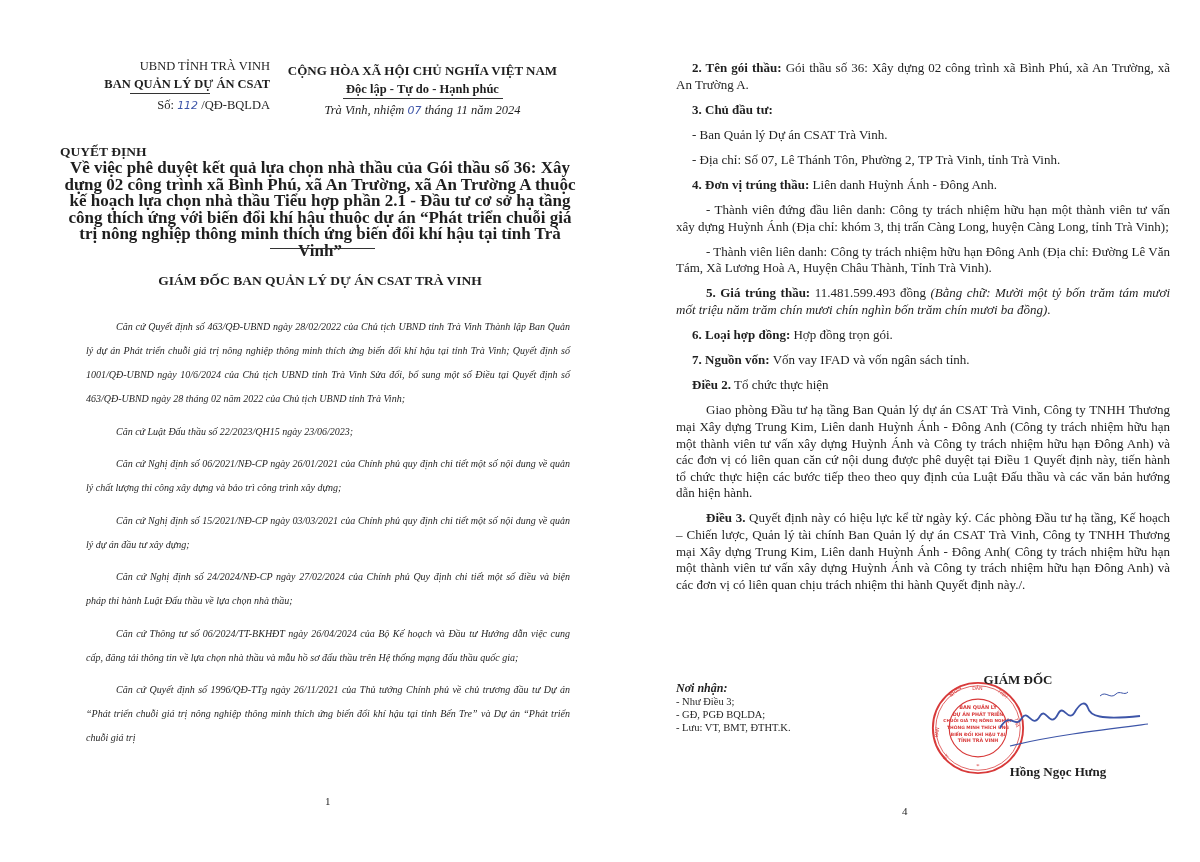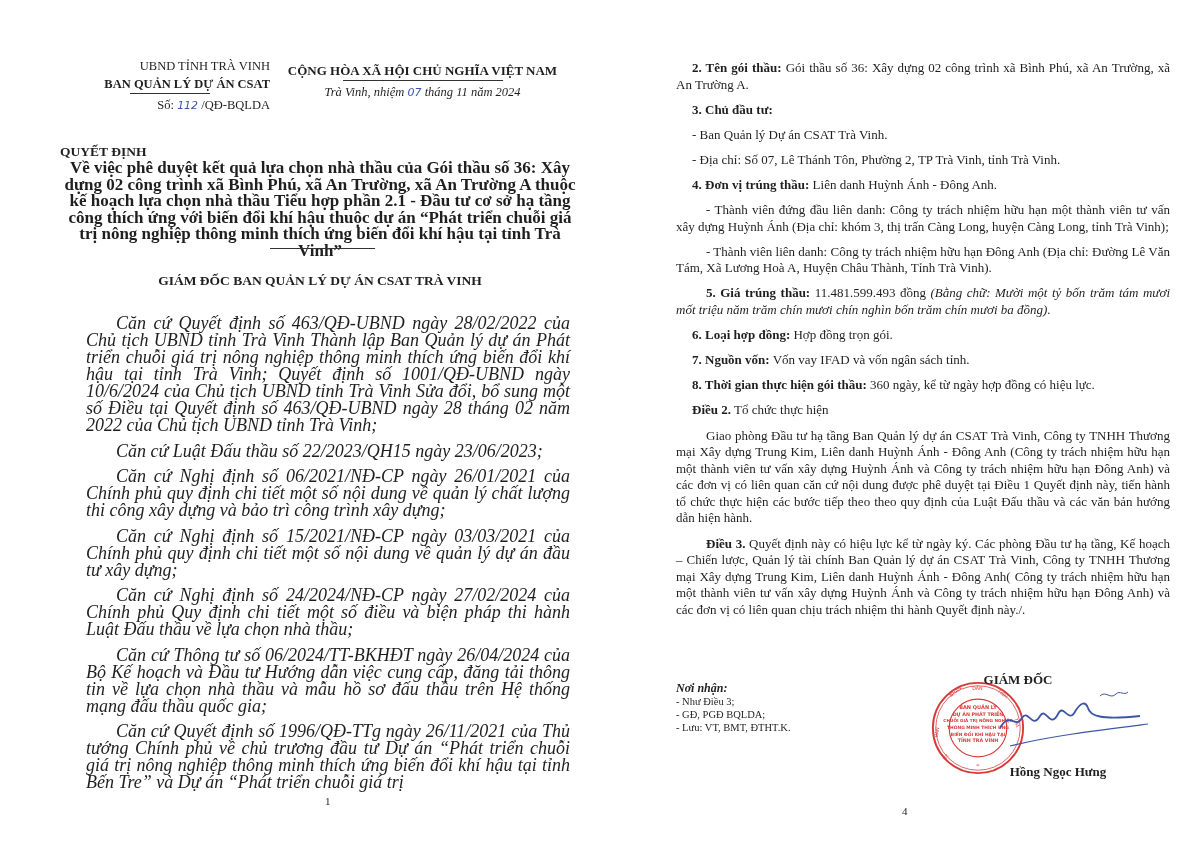--- a/index.html
+++ b/index.html
@@ -19,21 +19,21 @@
   .hdr-right .motto { font-weight:bold; font-size:12.5px; }
   .hdr-right .uline { display:block; width:160px; height:1px; background:#333; margin:0 auto 2px; }
   .hdr-right .date { font-style:italic; }
   .handwritten { color:#3d55a8; font-family:"DejaVu Sans", sans-serif; font-style:italic; font-size:11px; }
 
   .title { position:absolute; left:60px; top:143px; width:520px; text-align:left; font-weight:bold; font-size:13.5px; line-height:17px; }
   .subject { position:absolute; left:60px; top:160px; width:520px; text-align:center; font-weight:bold; font-size:17px; line-height:16.5px; }
   .subject-line { position:absolute; left:270px; top:248px; width:105px; height:1px; background:#333; }
   .authority { position:absolute; left:60px; top:273px; width:520px; text-align:center; font-weight:bold; font-size:13.5px; }
 
-  .basis { position:absolute; left:86px; top:315px; width:484px; font-style:italic; font-size:18px; line-height:17px; text-align:justify; }
+  .basis { position:absolute; left:86px; top:315px; width:484px; font-style:italic; font-size:10px; line-height:24px; text-align:justify; }
   .basis p { margin:0 0 8.5px 0; text-indent:30px; }
 
   .pnum { position:absolute; font-size:11px; }
   #pnum-left { left:325px; top:795px; }
   #pnum-right { left:302px; top:805px; }
 
   .rcontent { position:absolute; left:76px; top:60px; width:494px; font-size:13px; line-height:16.6px; text-align:justify; }
   .rcontent p { margin:0 0 8.5px 0; }
   .ind { text-indent:16px; }
   .ind2 { text-indent:30px; }
@@ -54,20 +54,21 @@
 <div class="page" id="page-left">
   <div class="hdr-left">
     <div>UBND TỈNH TRÀ VINH</div>
     <div class="org-bold">BAN QUẢN LÝ DỰ ÁN CSAT</div>
     <span class="uline"></span>
     <div><span>Số: </span><span class="handwritten">112</span><span> /QĐ-BQLDA</span></div>
   </div>
 
   <div class="hdr-right">
     <div class="nation">CỘNG HÒA XÃ HỘI CHỦ NGHĨA VIỆT NAM</div>
+    <div class="motto">Độc lập - Tự do - Hạnh phúc</div>
     <span class="uline"></span>
     <div class="date"><span>Trà Vinh, nhiệm </span><span class="handwritten">07</span><span> tháng  11  năm 2024</span></div>
   </div>
 
   <div class="title">QUYẾT ĐỊNH</div>
   <div class="subject">Về việc phê duyệt kết quả lựa chọn nhà thầu của Gói thầu số 36: Xây dựng 02 công trình xã Bình Phú, xã An Trường, xã An Trường A thuộc kế hoạch lựa chọn nhà thầu Tiểu hợp phần 2.1 - Đầu tư cơ sở hạ tầng công thích ứng với biến đổi khí hậu thuộc dự án “Phát triển chuỗi giá trị nông nghiệp thông minh thích ứng biến đổi khí hậu tại tỉnh Trà Vinh”</div>
   <div class="subject-line"></div>
   <div class="authority">GIÁM ĐỐC BAN QUẢN LÝ DỰ ÁN CSAT TRÀ VINH</div>
 
   <div class="basis">
@@ -88,21 +89,20 @@
     <p class="ind"><span class="b">2. Tên gói thầu:</span><span> Gói thầu số 36: Xây dựng 02 công trình xã Bình Phú, xã An Trường, xã An Trường A.</span></p>
     <p class="ind b">3. Chủ đầu tư:</p>
     <p class="ind">- Ban Quản lý Dự án CSAT Trà Vinh.</p>
     <p class="ind">- Địa chỉ: Số 07, Lê Thánh Tôn, Phường 2, TP Trà Vinh, tỉnh Trà Vinh.</p>
     <p class="ind"><span class="b">4. Đơn vị trúng thầu:</span><span>  Liên danh Huỳnh Ánh - Đông Anh.</span></p>
     <p class="ind2">- Thành viên đứng đầu liên danh: Công ty trách nhiệm hữu hạn một thành viên tư vấn xây dựng Huỳnh Ánh (Địa chỉ: khóm 3, thị trấn Càng Long, huyện Càng Long, tỉnh Trà Vinh);</p>
     <p class="ind2">- Thành viên liên danh: Công ty trách nhiệm hữu hạn Đông Anh (Địa chỉ: Đường Lê Văn Tám, Xã Lương Hoà A, Huyện Châu Thành, Tỉnh Trà Vinh).</p>
     <p class="ind2"><span class="b">5. Giá trúng thầu:</span><span> 11.481.599.493 đồng </span><span class="i">(Bằng chữ: Mười một tỷ bốn trăm tám mươi mốt triệu năm trăm chín mươi chín nghìn bốn trăm chín mươi ba đồng).</span></p>
     <p class="ind"><span class="b">6. Loại hợp đồng:</span><span> Hợp đồng trọn gói.</span></p>
     <p class="ind"><span class="b">7. Nguồn vốn:</span><span> Vốn vay IFAD và vốn ngân sách tỉnh.</span></p>
-    <p class="ind"><span class="b">8. Thời gian thực hiện gói thầu:</span><span> 360 ngày, kể từ ngày hợp đồng có hiệu lực.</span></p>
     <p class="ind"><span class="b">Điều 2.</span><span> Tổ chức thực hiện</span></p>
     <p class="ind2">Giao phòng Đầu tư hạ tầng Ban Quản lý dự án CSAT Trà Vinh, Công ty TNHH Thương mại Xây dựng Trung Kim, Liên danh Huỳnh Ánh - Đông Anh (Công ty trách nhiệm hữu hạn một thành viên tư vấn xây dựng Huỳnh Ánh và Công ty trách nhiệm hữu hạn Đông Anh) và các đơn vị có liên quan căn cứ nội dung được phê duyệt tại Điều 1 Quyết định này, tiến hành tổ chức thực hiện các bước tiếp theo theo quy định của Luật Đấu thầu và các văn bản hướng dẫn hiện hành.</p>
     <p class="ind2"><span class="b">Điều 3.</span><span> Quyết định này có hiệu lực kể từ ngày ký. Các phòng Đầu tư hạ tầng, Kế hoạch – Chiến lược, Quản lý tài chính Ban Quản lý dự án CSAT Trà Vinh, Công ty TNHH Thương mại Xây dựng Trung Kim, Liên danh Huỳnh Ánh - Đông Anh( Công ty trách nhiệm hữu hạn một thành viên tư vấn xây dựng Huỳnh Ánh và Công ty trách nhiệm hữu hạn Đông Anh) và các đơn vị có liên quan chịu trách nhiệm thi hành Quyết định này./.</span></p>
   </div>
 
   <div class="recipients">
     <div class="lbl">Nơi nhận:</div>
     <div>- Như Điều 3;</div>
     <div>- GĐ, PGĐ BQLDA;</div>
     <div>- Lưu: VT, BMT, ĐTHT.K.</div>

